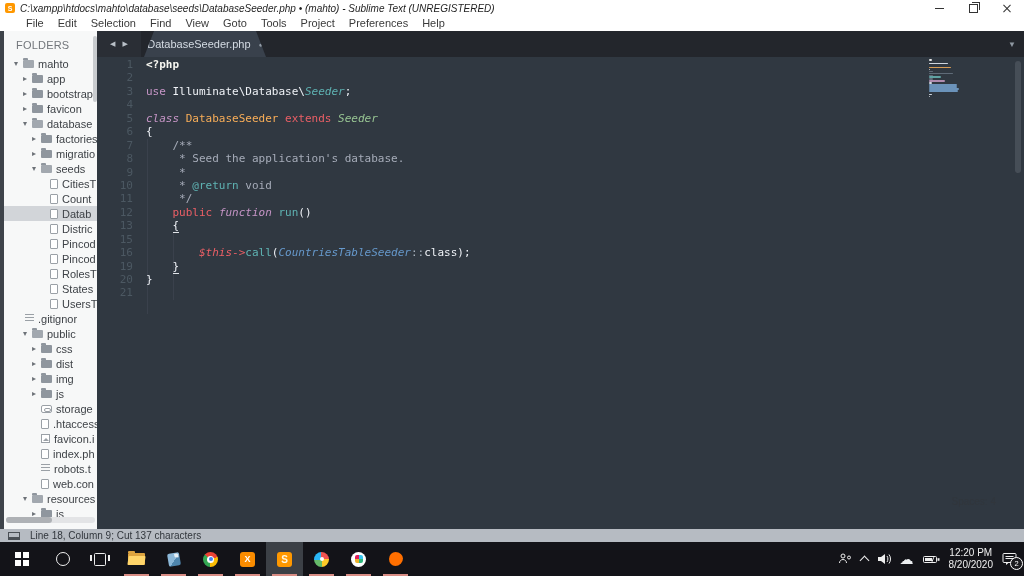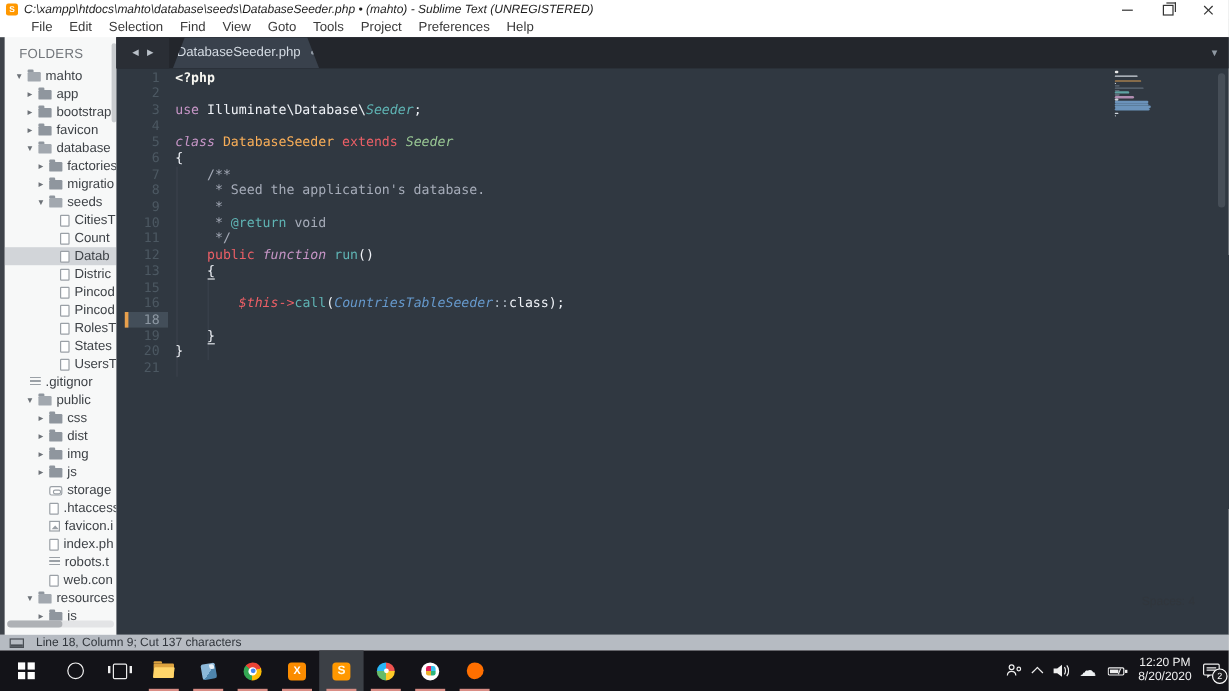--- a/index.html
+++ b/index.html
@@ -387,24 +387,20 @@
           <span class="gut">13</span>
           <span class="txt"><span class="tk-pln">    </span><span class="tk-plnu">{</span></span>
         </div>
         <div class="code-line">
           <span class="gut">15</span>
         </div>
         <div class="code-line">
           <span class="gut">16</span>
           <span class="txt"><span class="tk-pln">        </span><span class="tk-redi">$this</span><span class="tk-red">-&gt;</span><span class="tk-tel">call</span><span class="tk-pln">(</span><span class="tk-blu">CountriesTableSeeder</span><span class="tk-dim">::</span><span class="tk-pln">class</span><span class="tk-pln">);</span></span>
         </div>
-        <div class="code-line cur">
-          <span class="gut">18</span>
-          <span class="txt"></span>
-        </div>
         <div class="code-line">
           <span class="gut">19</span>
           <span class="txt"><span class="tk-pln">    </span><span class="tk-plnu">}</span></span>
         </div>
         <div class="code-line">
           <span class="gut">20</span>
           <span class="txt"><span class="tk-pln">}</span></span>
         </div>
         <div class="code-line">
           <span class="gut">21</span>

